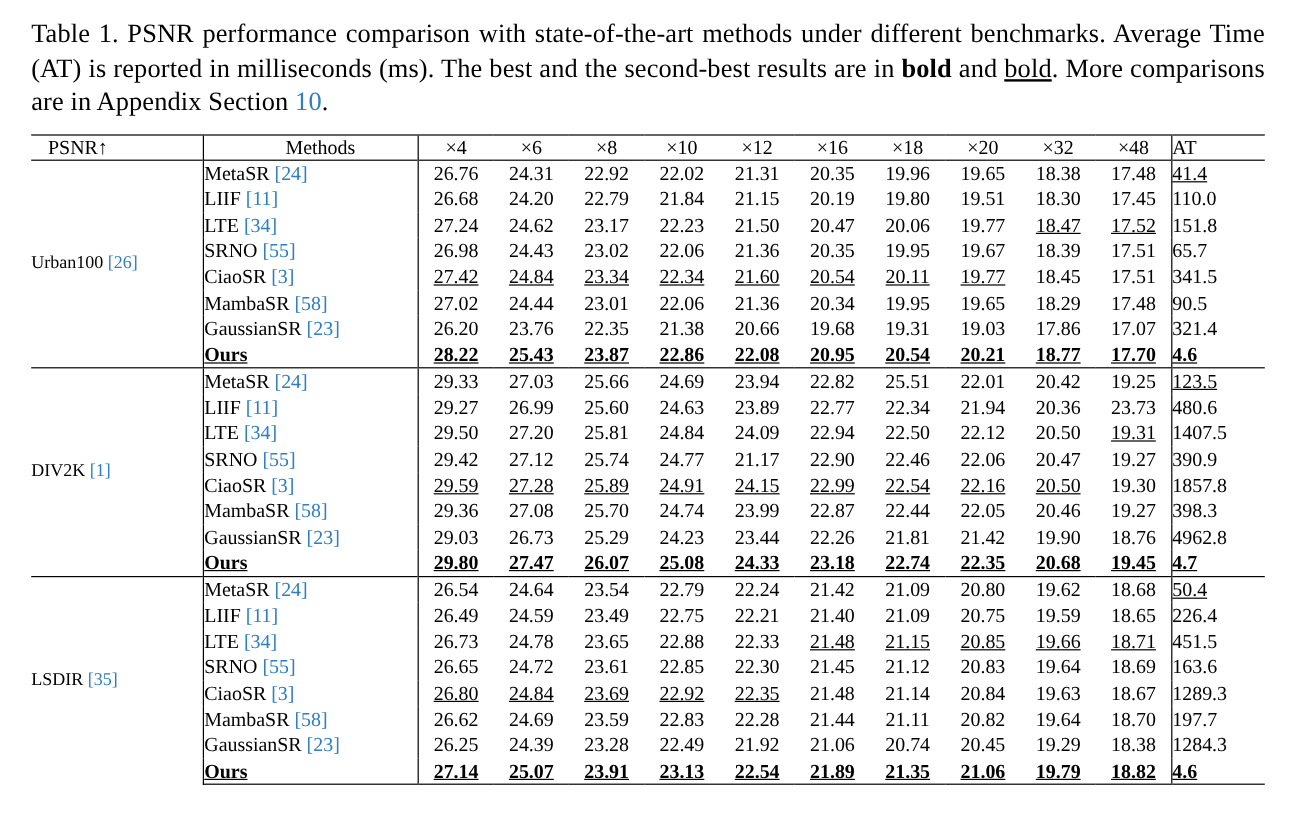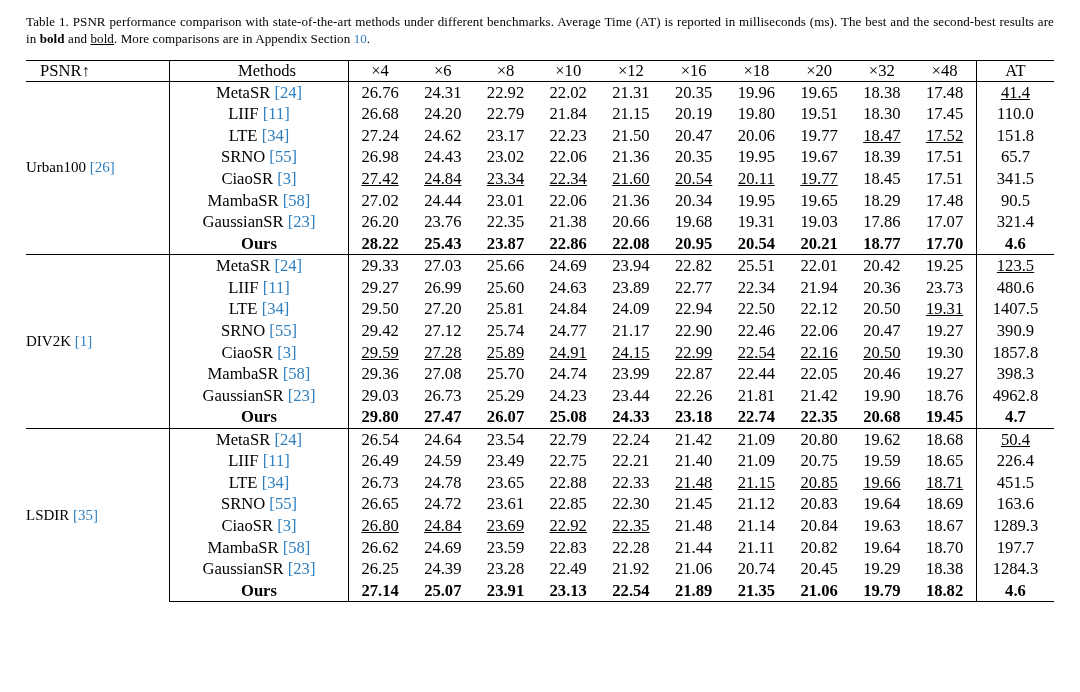--- a/index.html
+++ b/index.html
@@ -14,21 +14,21 @@
     color: #000000;
     overflow: hidden;
   }
   .page {
     width: 1080px;
     height: 692px;
     box-sizing: border-box;
     padding: 14px 26px 0 26px;
   }
   .caption {
-    font-size: 13px;
+    font-size: 22px;
     line-height: 1.30;
     text-align: justify;
     margin: 0 0 12px 0;
     letter-spacing: 0.1px;
   }
   .caption .cite { color: #2f7fbf; }
   .caption b { font-weight: bold; }
   .caption u { text-decoration: underline; }
 
   table.main {
@@ -57,43 +57,43 @@
   }
   .hdr-methods {
     text-align: center;
     padding-left: 16px !important;
     width: 180px;
     border-left: 1.1px solid #000;
   }
   .vline-l { border-left: 1.1px solid #000; }
 
   td.scale { width: 70px; text-align: center; }
-  td.at { width: 86px; text-align: center; margin-top: 48px; }
+  td.at { width: 86px; text-align: left; margin-top: 48px; }
 
   tbody td {
     padding: 1.5px 0;
     line-height: 1.30;
   }
   td.group {
     text-align: left;
     padding-left: 14px;
     vertical-align: middle;
     font-size: 15px;
   }
   td.method {
-    text-align: center;
+    text-align: left;
     padding-left: 16px;
     border-left: 1.1px solid #000;
     white-space: nowrap;
   }
   .cite { color: #2f7fbf; }
   .b { font-weight: bold; }
   .u { text-decoration: underline; }
   .grp-sep td { padding-top: 6px; }
-  .grp-end td { padding-bottom: 6px; }
+  .grp-end td { padding-bottom: 6px; text-decoration: underline; }
 </style>
 </head>
 <body>
 
 <div class="page">
 
   <p class="caption">
     <span>Table 1.</span>
     <span>PSNR performance comparison with state-of-the-art methods under different benchmarks.  Average Time (AT) is reported in milliseconds (ms). The best and the second-best results are in </span><b>bold</b><span> and </span><u>bold</u><span>. More comparisons are in Appendix Section </span><span class="cite">10</span><span>.</span>
   </p>

